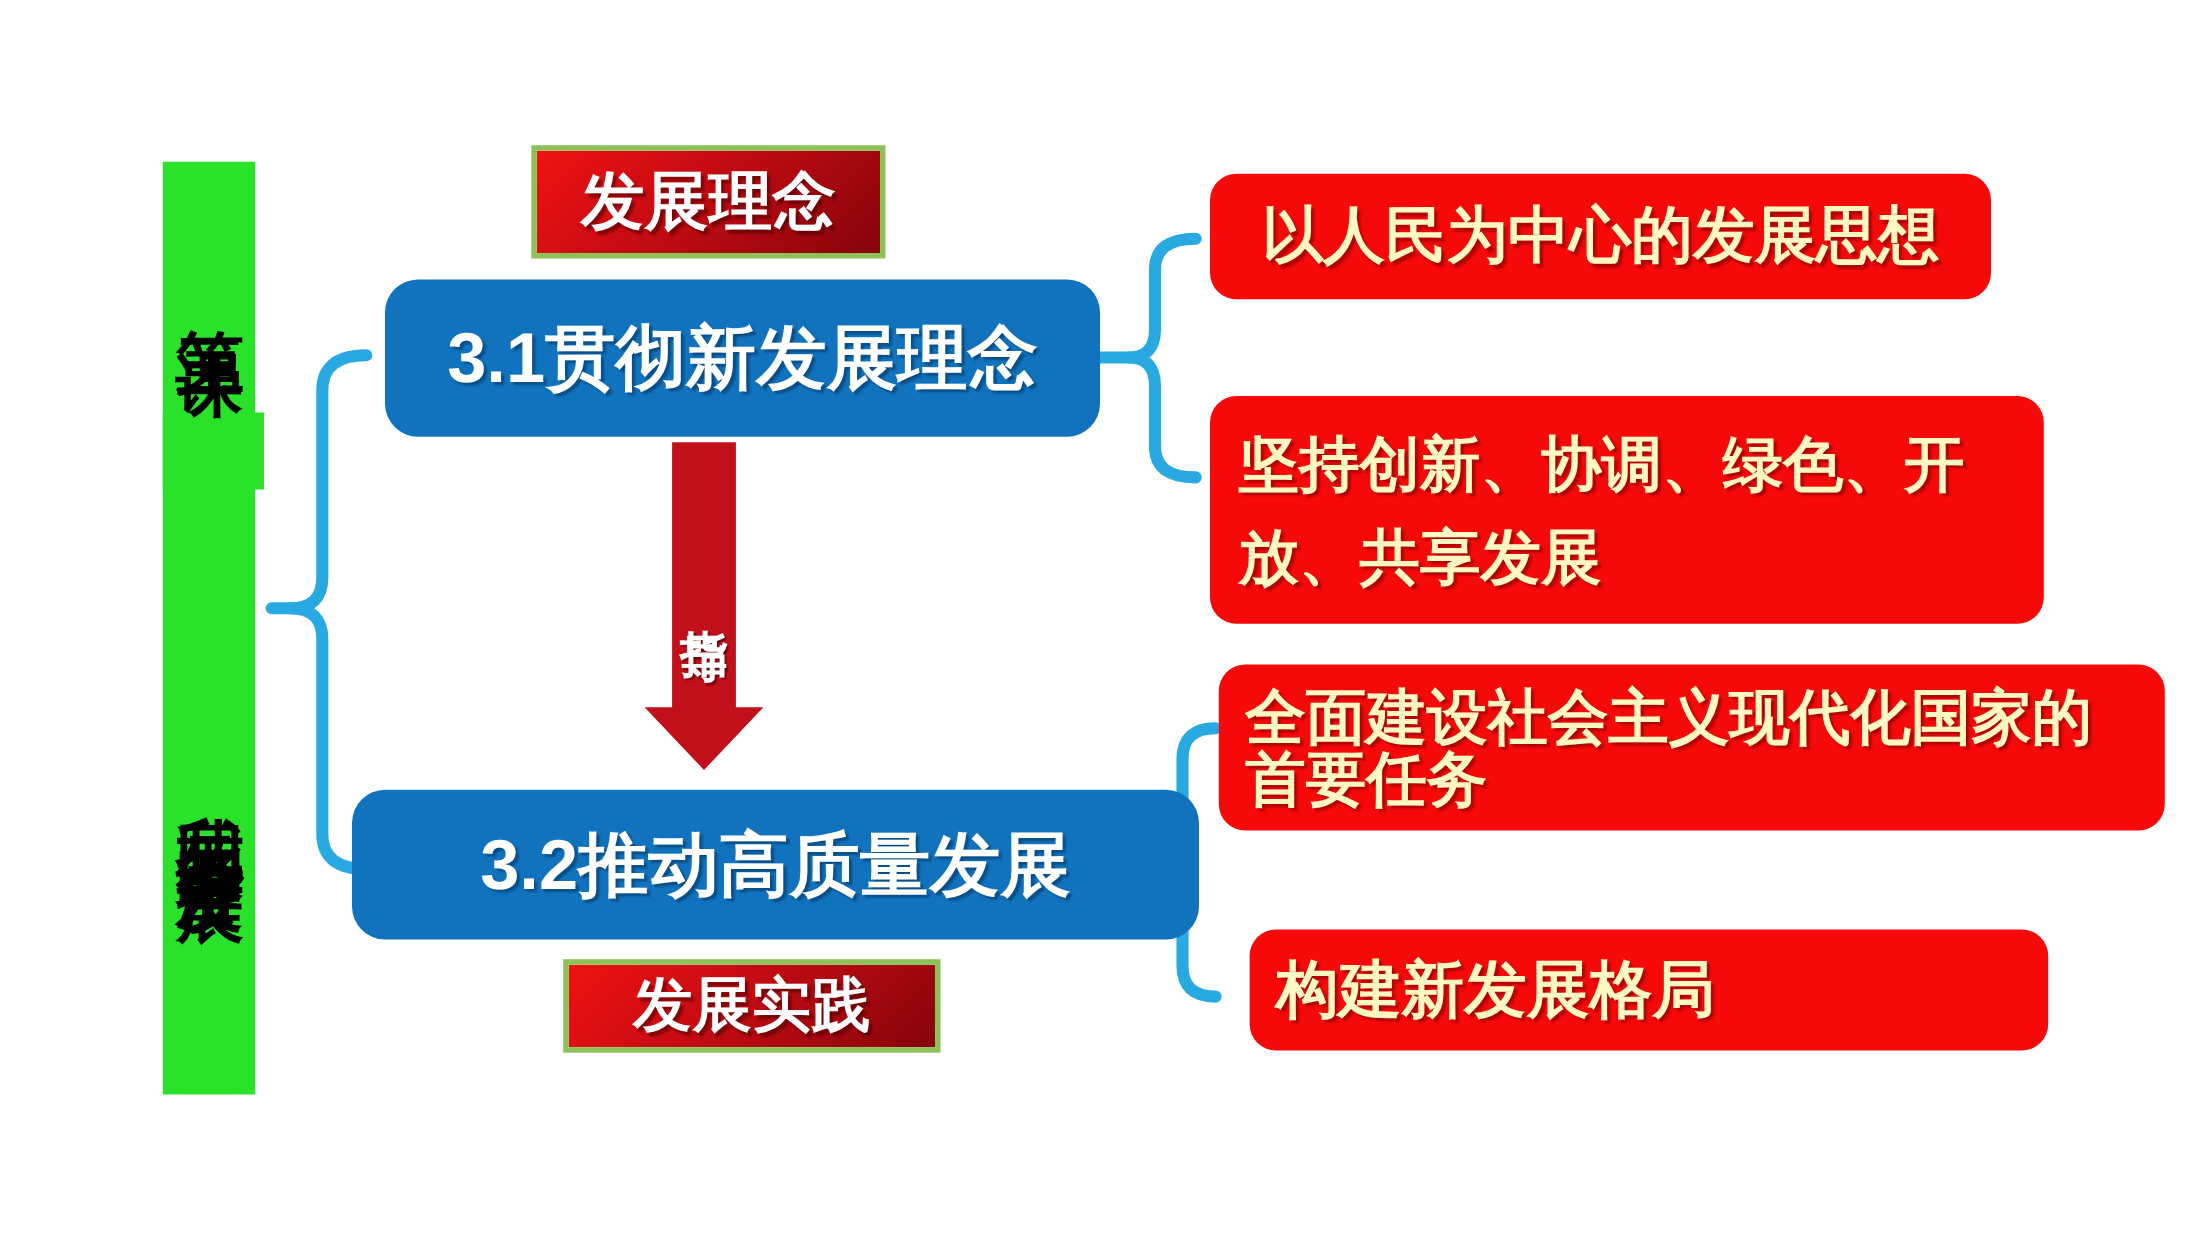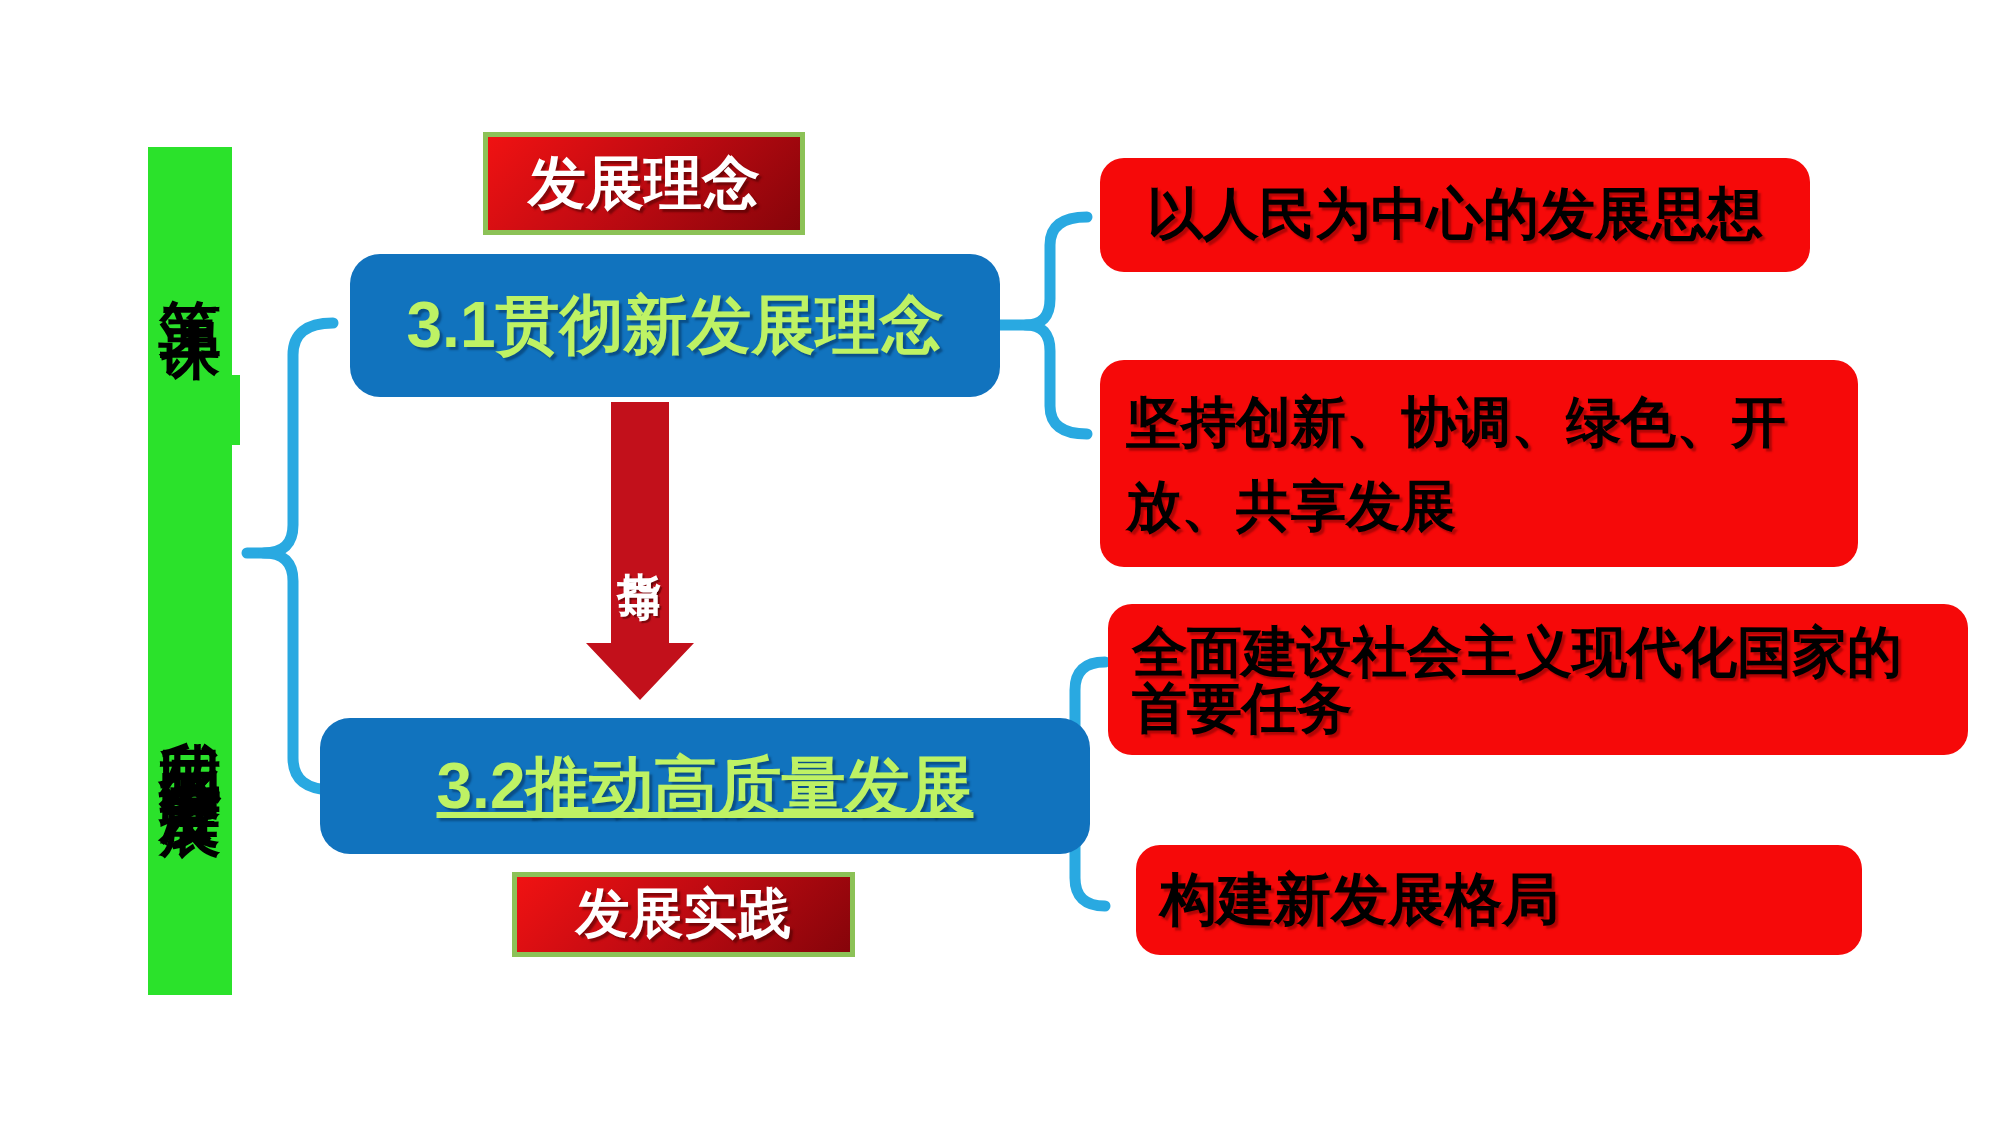--- a/index.html
+++ b/index.html
@@ -37,29 +37,29 @@
     color:#fff;
     display:flex;align-items:center;justify-content:center;
     text-shadow:3px 3px 2px rgba(70,0,0,.55);
     box-sizing:border-box;
   }
   .label-top{left:483px;top:132px;width:322px;height:103px;font-size:58px;}
   .label-bottom{left:512px;top:872px;width:343px;height:85px;font-size:54px;}
   
   .blue-box{
     position:absolute;background:#1173BE;border-radius:30px;
-    color:#bef264;display:flex;align-items:center;justify-content:center;
+    color:#ffffff;display:flex;align-items:center;justify-content:center;
     text-shadow:3px 3px 2px rgba(0,35,70,.45);
   }
   .sec1{left:350px;top:254px;width:650px;height:143px;font-size:64px;}
-  .sec2{left:320px;top:718px;width:770px;height:136px;font-size:64px;text-decoration:underline;}
+  .sec2{left:320px;top:718px;width:770px;height:136px;font-size:64px;}
   
   .red-box{
     position:absolute;background:#F60909;border-radius:24px;
-    color:#000000;box-sizing:border-box;
+    color:#fef9c3;box-sizing:border-box;
     display:flex;align-items:center;
     text-shadow:3px 3px 2px rgba(90,0,0,.45);
   }
   .r1{left:1100px;top:158px;width:710px;height:114px;font-size:56px;justify-content:center;}
   .r2{left:1100px;top:360px;width:758px;height:207px;font-size:55px;line-height:84px;padding:0 26px;}
   .r3{left:1108px;top:604px;width:860px;height:151px;font-size:55px;line-height:56px;padding:0 24px;}
   .r4{left:1102px;top:845px;width:726px;height:110px;font-size:57px;padding:0 24px;margin-left:34px;}
   
   svg.overlay{position:absolute;left:0;top:0;}
   .arrow-label{

